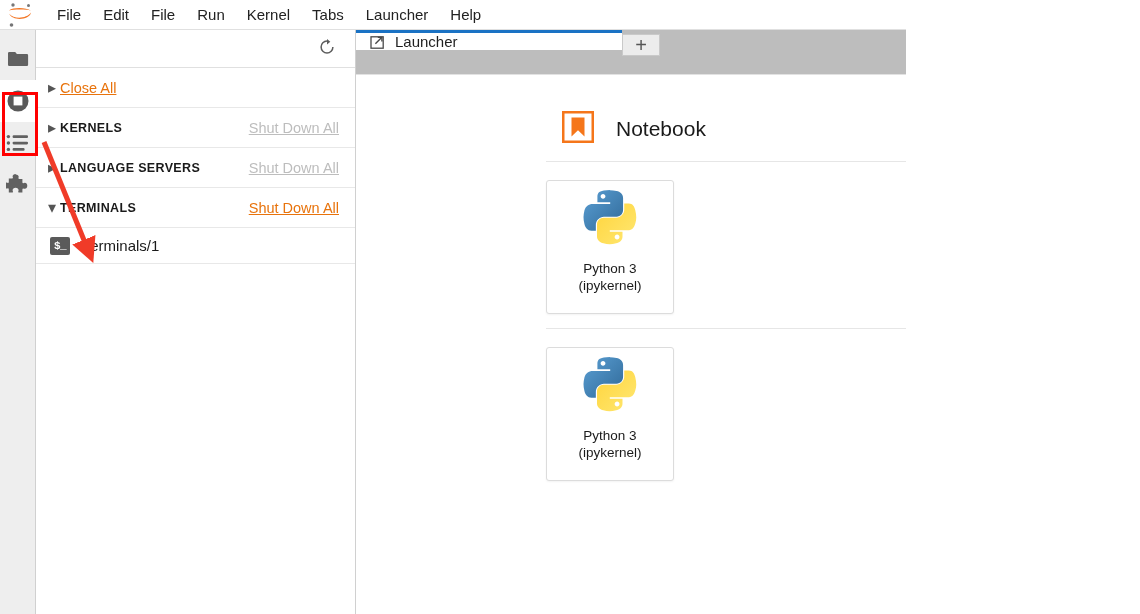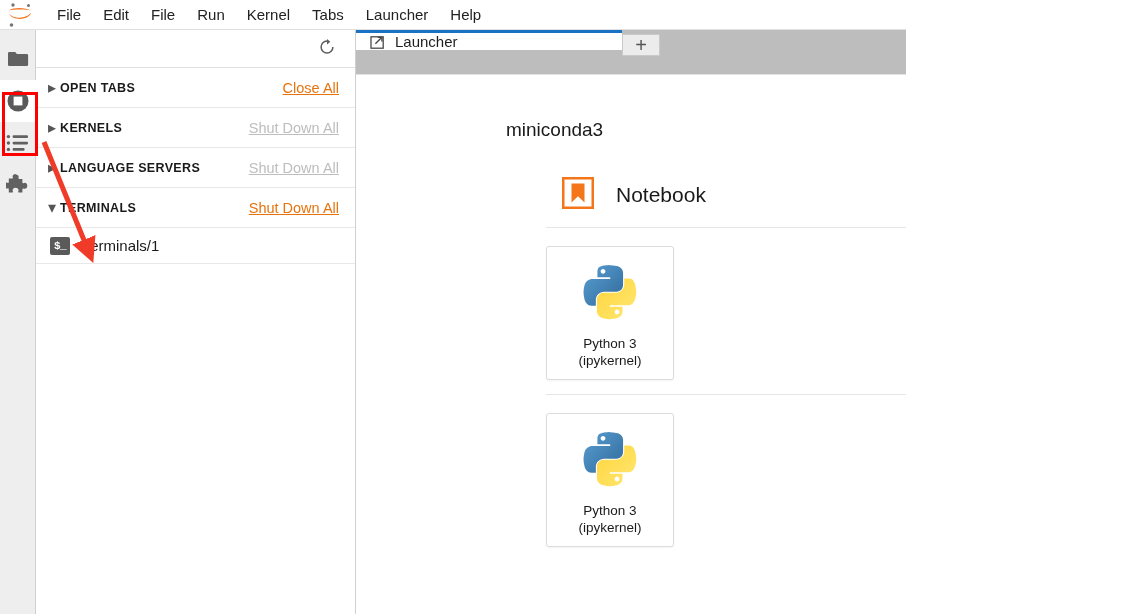--- a/index.html
+++ b/index.html
@@ -245,21 +245,21 @@
   .card-row { margin-left: 40px; margin-top: 18px; display: flex; }
   .launch-card {
     width: 128px; height: 134px;
     background: #fff;
     border: 1px solid #dcdcdc;
     border-radius: 3px;
     display: flex;
     flex-direction: column;
     align-items: center;
     justify-content: flex-start;
-    padding-top: 13px;
+    padding-top: 4px;
     cursor: pointer;
     box-shadow: 0 1px 2px rgba(0,0,0,0.05);
   }
   .card-label {
     margin-top: 10px;
     font-size: 13.5px;
     color: #1a1a1a;
     text-align: center;
     line-height: 1.25;
   }
@@ -363,21 +363,20 @@
               <path d="M9 3.1 a5.9 5.9 0 1 0 5.9 5.9" fill="none" stroke="#5d5d5d" stroke-width="1.5"></path>
             </svg>
           </span>
         </div>
       </div>
 
       <div class="sidebar-body">
 
         <div class="section-header">
           <span class="caret">▸</span>
-          <span class="section-title">OPEN TABS</span>
           <span class="section-action">Close All</span>
         </div>
 
         <div class="section-header">
           <span class="caret">▸</span>
           <span class="section-title">KERNELS</span>
           <span class="section-action disabled">Shut Down All</span>
         </div>
 
         <div class="section-header">
@@ -412,21 +411,20 @@
             </svg>
           </span>
           <span class="tab-title">Launcher</span>
         </div>
         <div class="tab-add">+</div>
         <div class="tabbar-rest"></div>
       </div>
 
       <div class="launcher">
 
-        <div class="launcher-title">miniconda3</div>
 
         <div class="cat-header">
           <span>
             <svg width="32" height="32" viewBox="0 0 32 32">
               <rect x="1.2" y="1.2" width="29.6" height="29.6" fill="none" stroke="#f5761a" stroke-width="2.6"></rect>
               <path d="M9.5 6.5 H22.5 V25.5 L16 19.3 L9.5 25.5 Z" fill="#f5761a"></path>
             </svg>
           </span>
           <span class="cat-label">Notebook</span>
         </div>

